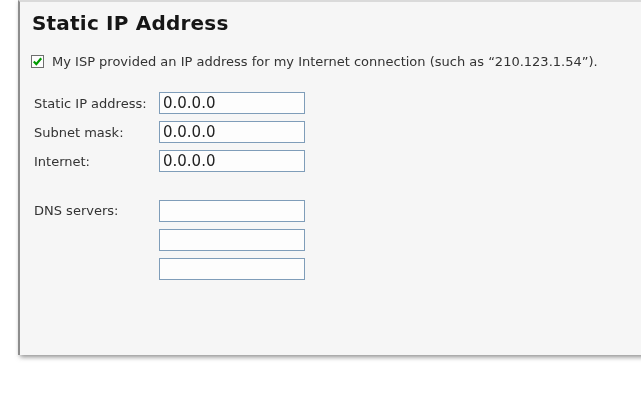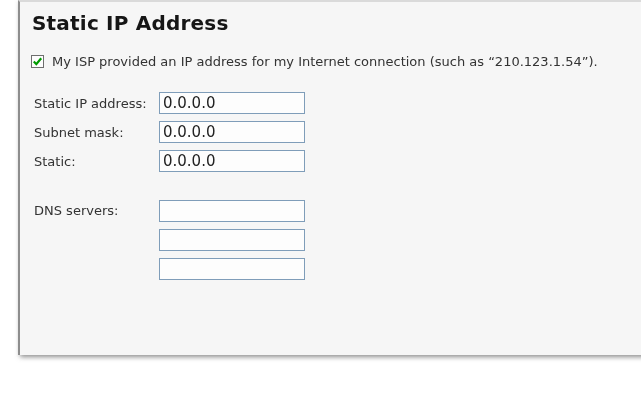--- a/index.html
+++ b/index.html
@@ -133,21 +133,21 @@
       <span class="flabel">Static IP address:</span>
       <input class="tbox" type="text" value="0.0.0.0" style="">
     </div>
 
     <div class="row field">
       <span class="flabel">Subnet mask:</span>
       <input class="tbox" type="text" value="0.0.0.0" style="">
     </div>
 
     <div class="row field">
-      <span class="flabel">Static:</span>
+      <span class="flabel">Internet:</span>
       <input class="tbox" type="text" value="0.0.0.0" style="">
     </div>
 
     <div class="row group group-dns">
       <span class="flabel">DNS servers:</span>
       <div class="stack">
         <input class="tbox" type="text" value="" style="">
         <input class="tbox" type="text" value="" style="">
         <input class="tbox" type="text" value="" style="">
       </div>

